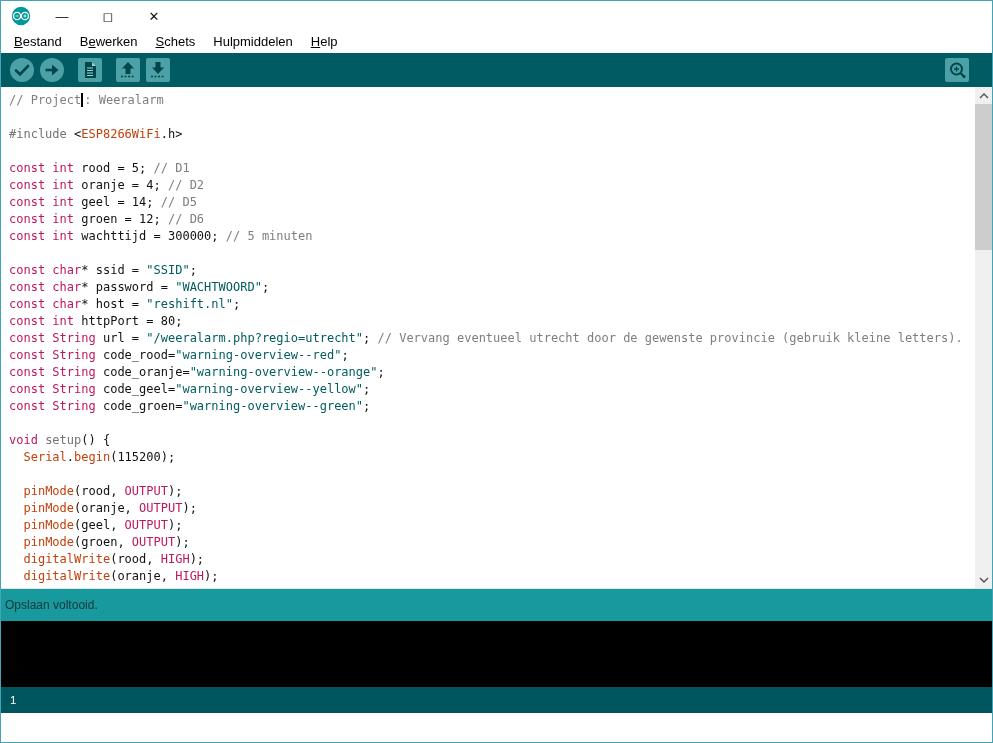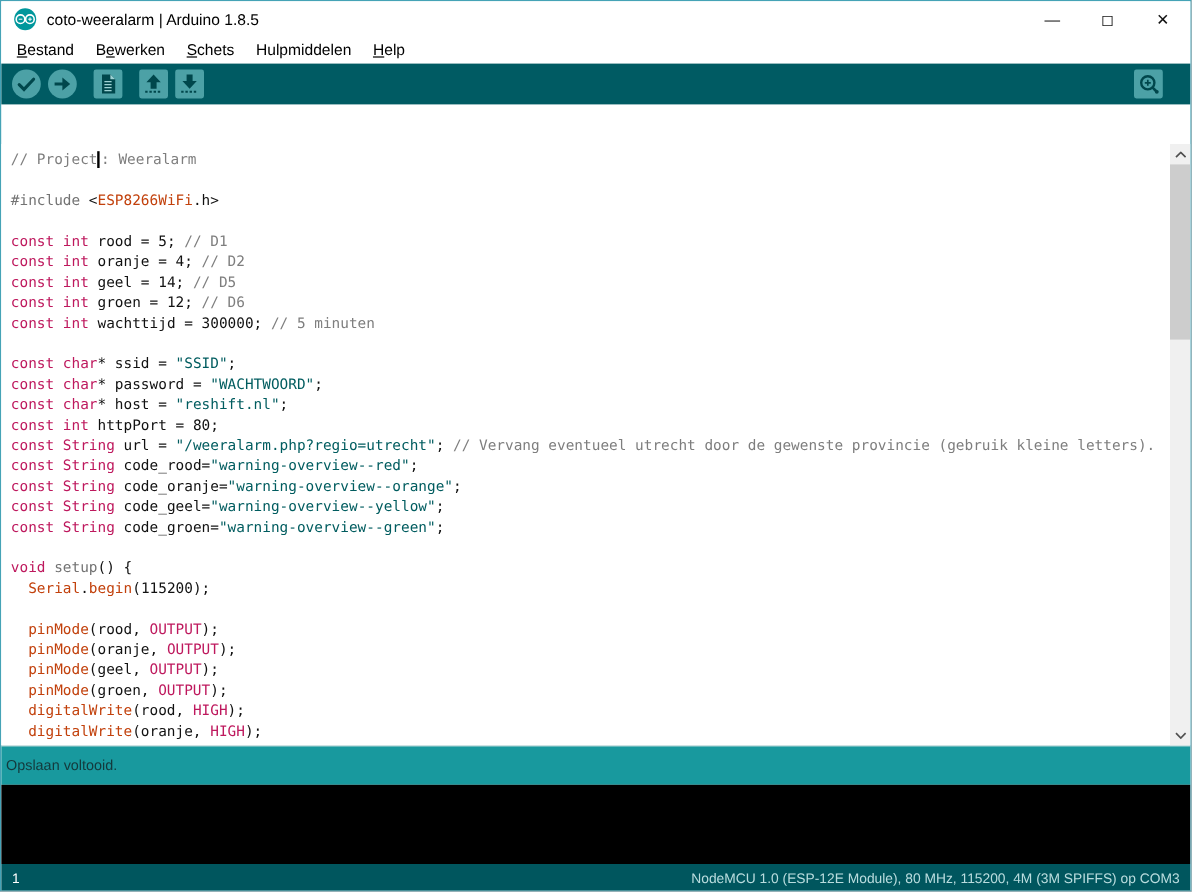--- a/index.html
+++ b/index.html
@@ -27,21 +27,21 @@
   .tbtn.gap { margin-left:8px; }
   .serial-btn { position:absolute; right:18px; top:4px; }
   
   .tabbar { height:29px; background:#18999E; position:relative; }
   .tab { position:absolute; left:8px; top:4px; height:25px; background:#fff; border-radius:4px 4px 0 0;
          color:#005B63; font-size:13px; padding:0 19px; display:flex; align-items:center; }
   .tab-drop { position:absolute; right:20px; top:5px; width:25px; height:19px; background:#3AA6AB;
               border:none; display:flex; align-items:center; justify-content:center; cursor:pointer; }
   .tab-drop .tri { width:0; height:0; border-left:6px solid transparent; border-right:6px solid transparent; border-top:7px solid #005B63; }
   
-  .editor { position:relative; height:501px; background:#fff; overflow:hidden;margin-top:33px; }
+  .editor { position:relative; height:501px; background:#fff; overflow:hidden; }
   .code { position:absolute; left:8px; top:5px; right:18px;
           font-family:"DejaVu Sans Mono", monospace; font-size:12px; line-height:17px; white-space:pre; }
   .code-line { height:17px; }
   .tok-kw  { color:#be185d; }
   .tok-fn  { color:#c2410c; }
   .tok-def { color:#737373; }
   .tok-str { color:#005C5F; }
   .tok-com { color:#7E7E7E; }
   .tok-pl  { color:#111111; }
   .caret { display:inline-block; width:2px; height:14px; background:#000; vertical-align:text-bottom; margin-right:1px; }
@@ -68,21 +68,20 @@
 
   <div class="titlebar">
     <svg class="app-icon" viewBox="0 0 24 24">
       <circle cx="12" cy="12" r="11" fill="#00979C"></circle>
       <circle cx="7.3" cy="12" r="4.3" fill="none" stroke="#fff" stroke-width="1.6"></circle>
       <circle cx="16.7" cy="12" r="4.3" fill="none" stroke="#fff" stroke-width="1.6"></circle>
       <rect x="5.5" y="11.5" width="3.6" height="1" fill="#fff"></rect>
       <rect x="15" y="11.5" width="3.6" height="1" fill="#fff"></rect>
       <rect x="16.3" y="10.2" width="1" height="3.6" fill="#fff"></rect>
     </svg>
-    <div class="win-title">coto-weeralarm | Arduino 1.8.5</div>
     <div class="win-controls">
       <div class="win-btn">—</div>
       <div class="win-btn">◻</div>
       <div class="win-btn">✕</div>
     </div>
   </div>
 
   <div class="menubar">
       <div class="menu-item"><u>B</u>estand</div>
       <div class="menu-item">B<u>e</u>werken</div>
@@ -157,16 +156,15 @@
   </div>
 
   <div class="status-strip">
     <span>Opslaan voltooid.</span>
   </div>
 
   <div class="console"></div>
 
   <div class="statusbar">
     <span class="lineno">1</span>
-    <span class="board">NodeMCU 1.0 (ESP-12E Module), 80 MHz, 115200, 4M (3M SPIFFS) op COM3</span>
   </div>
 
 </div>
 
 </body></html>

